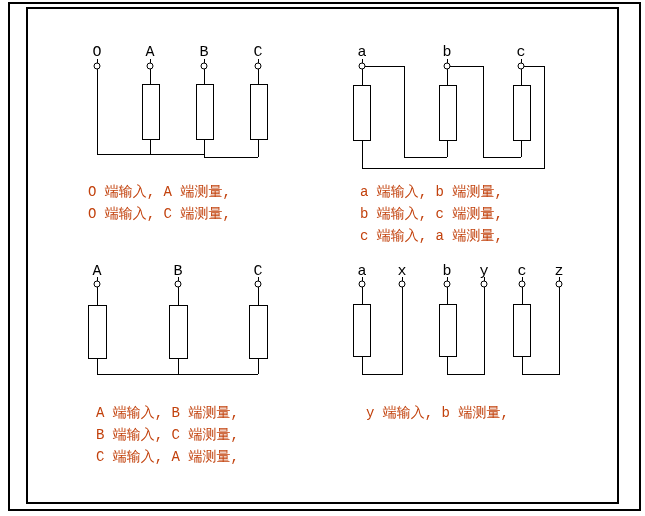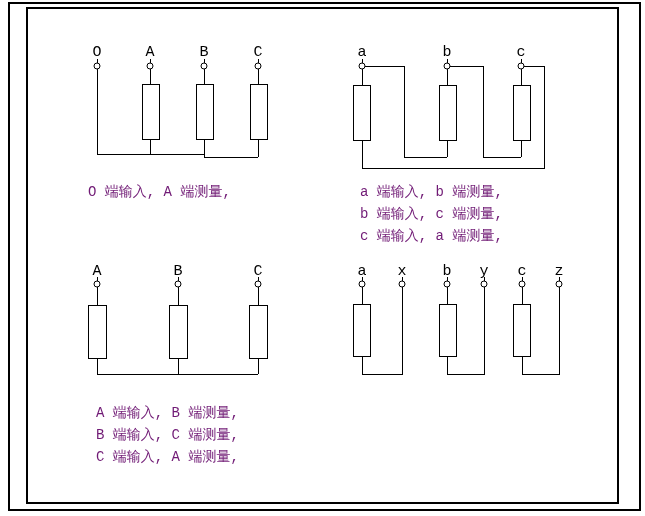--- a/index.html
+++ b/index.html
@@ -47,21 +47,21 @@
     stroke-width: 1;
   }
   .terminal-label {
     font-family: "Liberation Mono", "DejaVu Sans Mono", monospace;
     font-size: 15px;
     fill: #000000;
     text-anchor: middle;
   }
   .caption-block {
     position: absolute;
-    color: #701a75;
+    color: #c2410c;
     font-size: 14px;
     line-height: 22px;
     white-space: nowrap;
     font-family: "Liberation Mono", "DejaVu Sans Mono", monospace;
   }
 </style>
 </head>
 <body>
 
 <div id="screen">
@@ -142,30 +142,32 @@
       <text class="terminal-label" x="402" y="275">x</text>
       <text class="terminal-label" x="447" y="275">b</text>
       <text class="terminal-label" x="484" y="275">y</text>
       <text class="terminal-label" x="522" y="275">c</text>
       <text class="terminal-label" x="559" y="275">z</text>
     </g>
   </svg>
 
   <div class="caption-block" style="left:88px; top:181px;">
     <div>O 端输入, A 端测量,</div>
+    <div>O 端输入, C 端测量,</div>
   </div>
 
   <div class="caption-block" style="left:360px; top:181px;">
     <div>a 端输入, b 端测量,</div>
     <div>b 端输入, c 端测量,</div>
     <div>c 端输入, a 端测量,</div>
   </div>
 
   <div class="caption-block" style="left:96px; top:402px;">
     <div>A 端输入, B 端测量,</div>
     <div>B 端输入, C 端测量,</div>
     <div>C 端输入, A 端测量,</div>
   </div>
 
   <div class="caption-block" style="left:366px; top:402px;">
+    <div>y 端输入, b 端测量,</div>
   </div>
 
 </div>
 
 </body></html>

